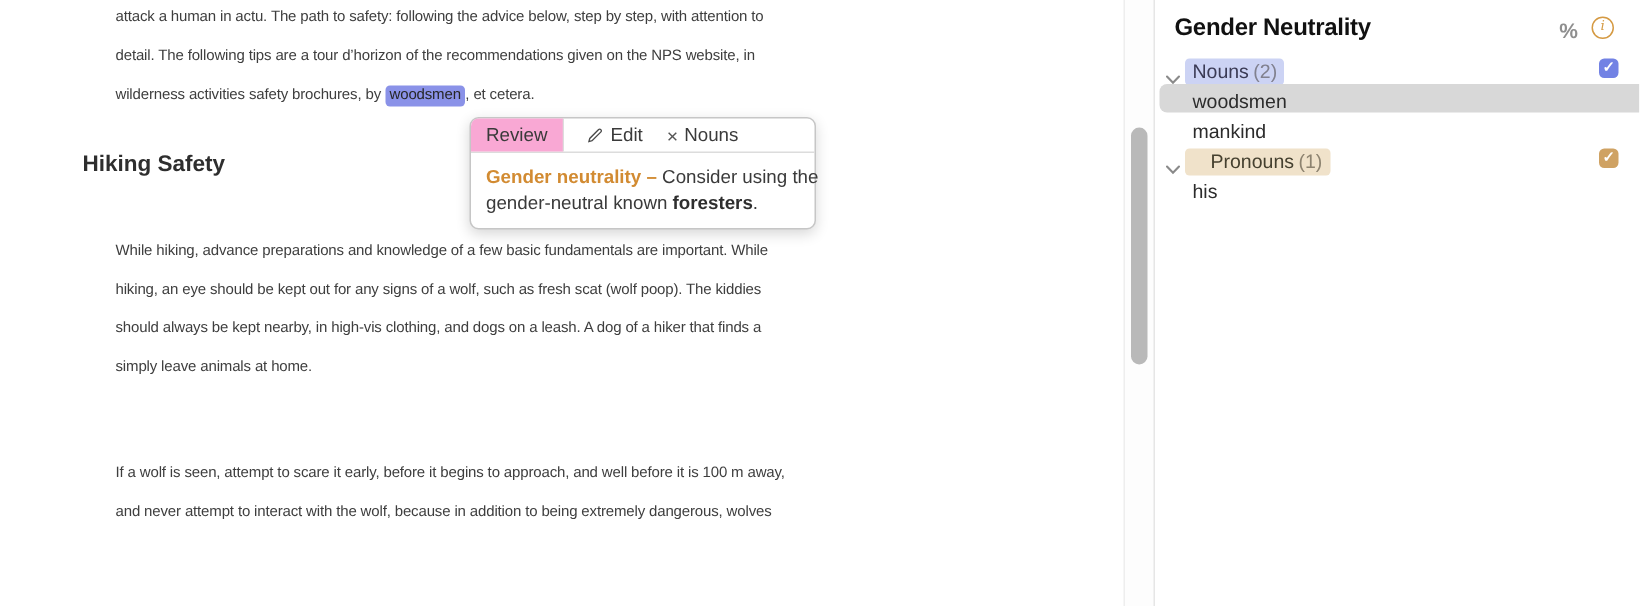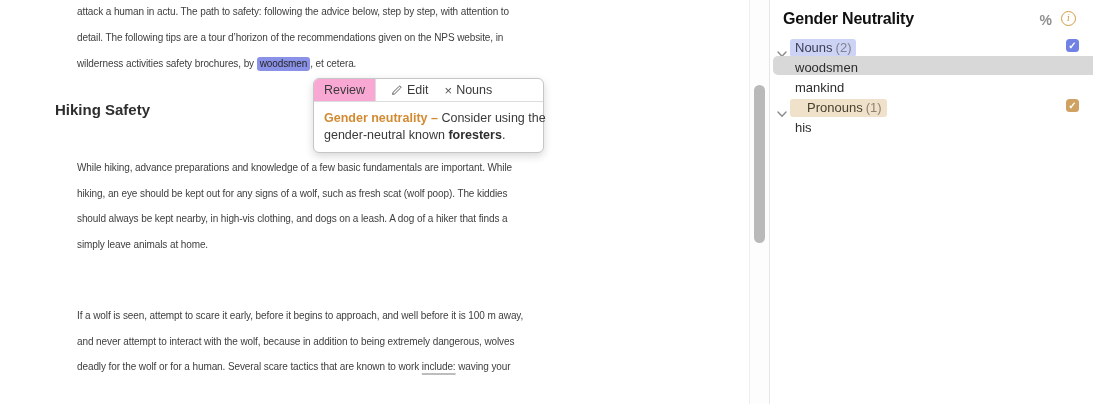--- a/index.html
+++ b/index.html
@@ -113,21 +113,20 @@
   <div class="para p2">
     <div class="doc-line">While hiking, advance preparations and knowledge of a few basic fundamentals are important. While</div>
     <div class="doc-line">hiking, an eye should be kept out for any signs of a wolf, such as fresh scat (wolf poop). The kiddies</div>
     <div class="doc-line">should always be kept nearby, in high-vis clothing, and dogs on a leash. A dog of a hiker that finds a</div>
     <div class="doc-line">simply leave animals at home.</div>
   </div>
 
   <div class="para p3">
     <div class="doc-line">If a wolf is seen, attempt to scare it early, before it begins to approach, and well before it is 100 m away,</div>
     <div class="doc-line">and never attempt to interact with the wolf, because in addition to being extremely dangerous, wolves</div>
-    <div class="doc-line"><span>deadly for the wolf or for a human. Several scare tactics that are known to work </span><span class="style-underline">include:</span><span> waving your</span></div>
   </div>
 
   <div class="popup">
     <div class="popup-header">
       <div class="popup-tab-review">
         <span>Review</span>
       </div>
       <div class="popup-btn">
         <span style="display:inline-flex;">
           <svg width="13" height="13" viewBox="0 0 16 16">

